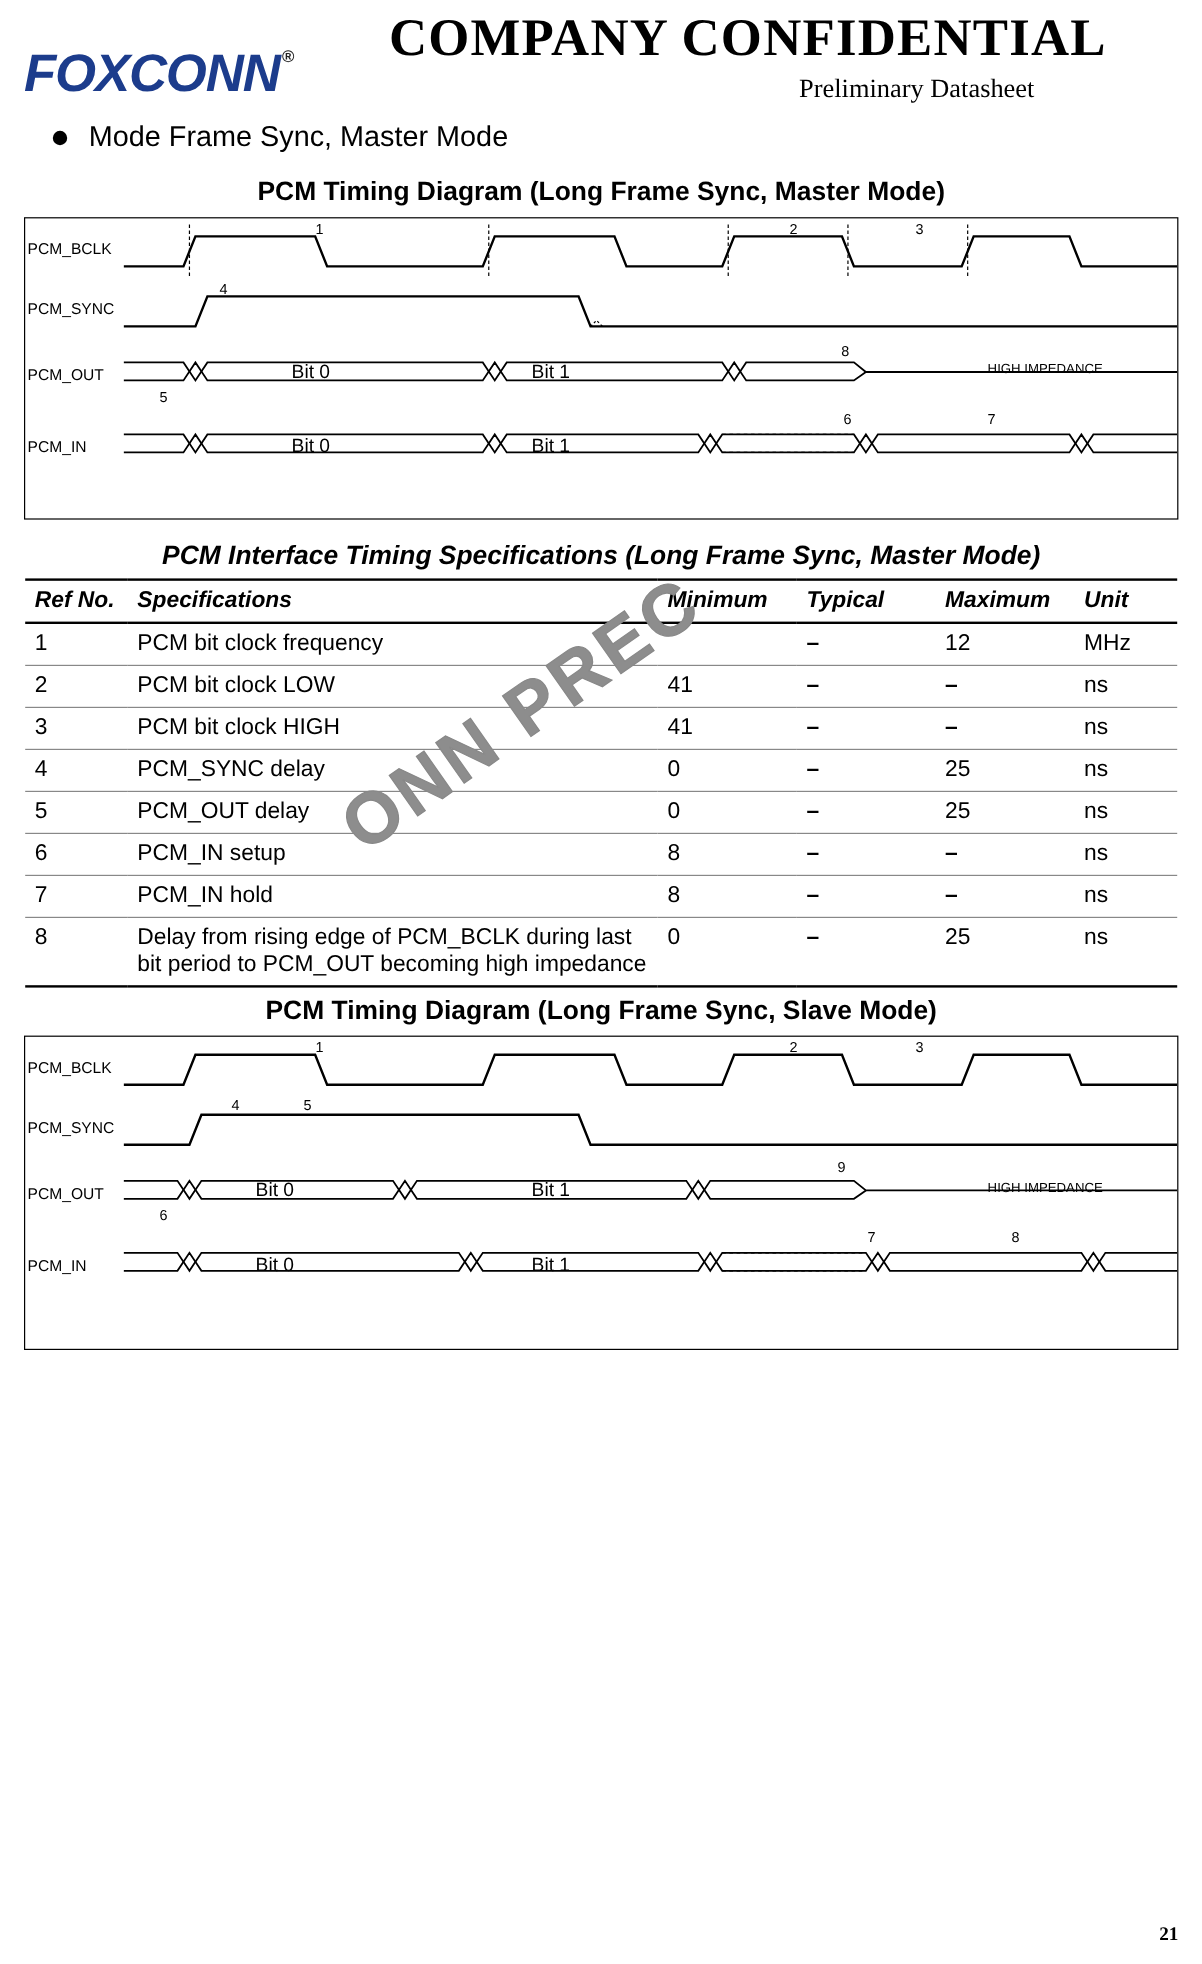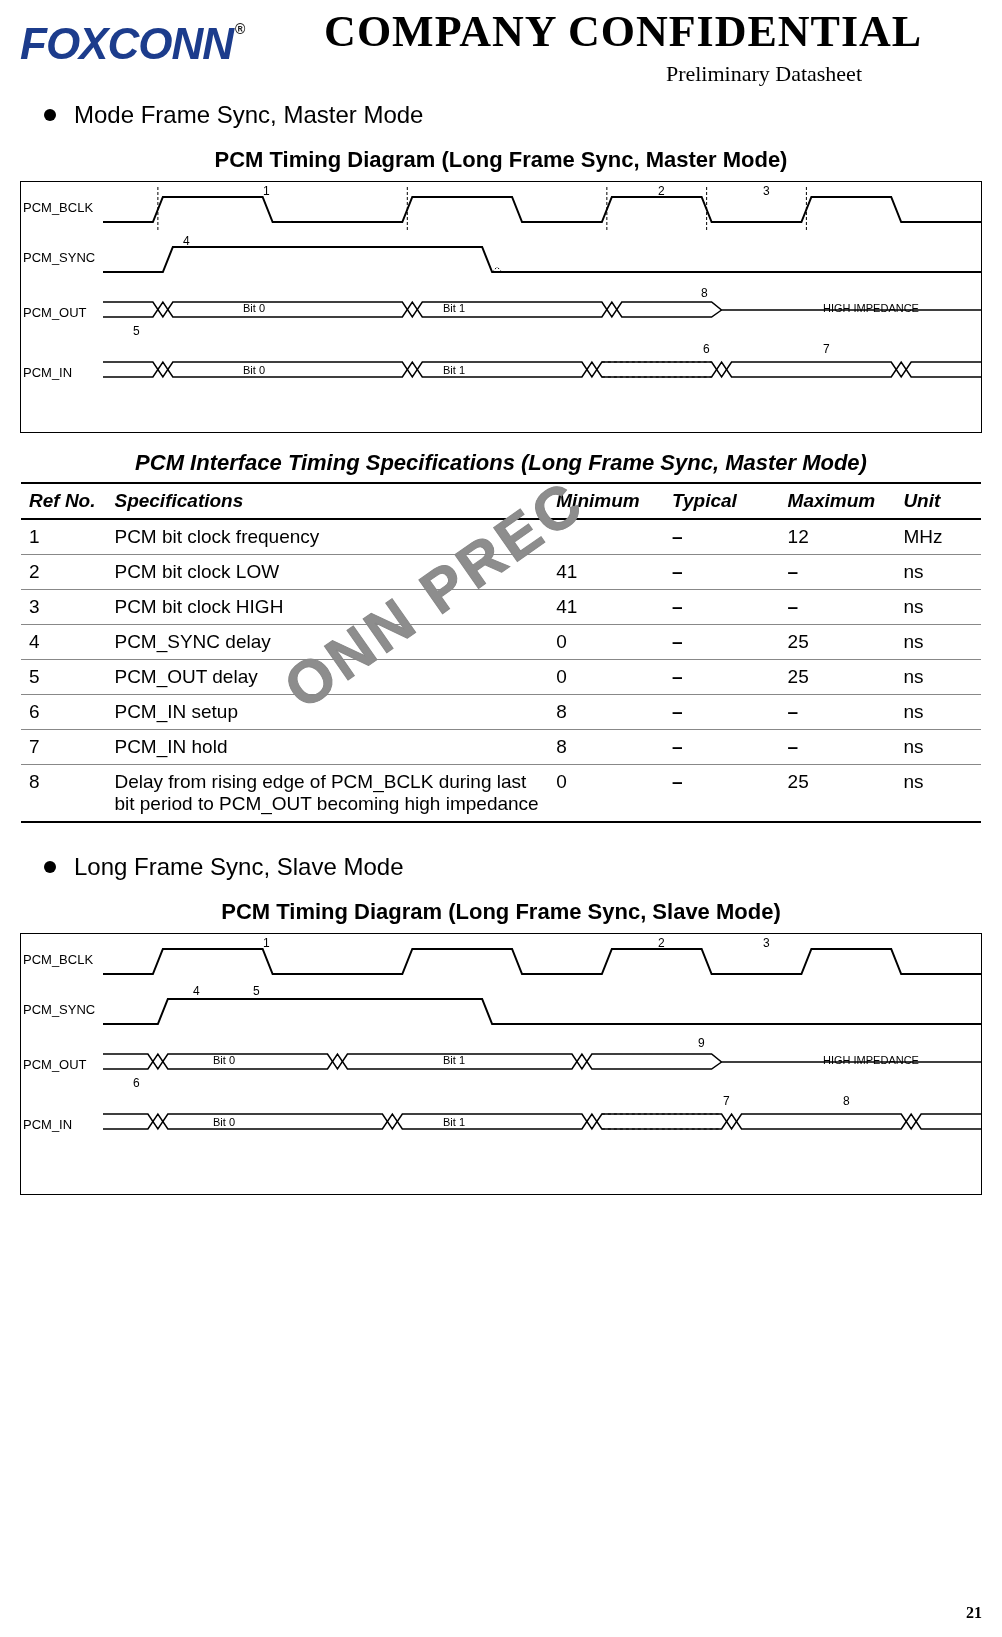--- a/index.html
+++ b/index.html
@@ -11,21 +11,21 @@
   }
   .page {
     width: 1002px;
     min-height: 1637px;
     position: relative;
     padding: 0 20px 40px 20px;
     box-sizing: border-box;
   }
   .header-row {
     display: flex;
-    align-items: center;
+    align-items: flex-end;
     gap: 20px;
   }
   .logo {
     font-family: Impact, "Arial Black", sans-serif;
     font-size: 44px;
     font-weight: 900;
     color: #1c3c8c;
     letter-spacing: -1px;
     font-style: italic;
     display: flex;
@@ -98,21 +98,21 @@
     height: 100%;
   }
   svg.wave { width: 100%; height: 100%; display: block; }
   .marker-label {
     position: absolute;
     font-size: 12px;
     color: #000;
   }
   .bit-label {
     position: absolute;
-    font-size: 11px;
+    font-size: 16px;
     border: 0;
   }
   .table-title {
     text-align: center;
     font-weight: bold;
     font-style: italic;
     font-size: 22px;
     margin: 17px 0 6px 0;
   }
   table.spec {
@@ -323,24 +323,20 @@
           <td>0</td>
           <td class="dash">–</td>
           <td>25</td>
           <td>ns</td>
         </tr>
       </tbody>
   </table>
 
   <div class="watermark">ONN PREC</div>
 
-  <div class="bullet-line" style="margin-top:30px;">
-    <span class="bullet-dot"></span>
-    <span>Long Frame Sync, Slave Mode</span>
-  </div>
 
   <div class="diagram-title">PCM Timing Diagram (Long Frame Sync, Slave Mode)</div>
 
   <div class="diagram-box" style="height:260px;">
 
     <div class="lane">
       <div class="lane-label">PCM_BCLK</div>
       <div class="lane-body">
         <span class="marker-label" style="left:160px;top:2px;">1</span>
         <span class="marker-label" style="left:555px;top:2px;">2</span>

